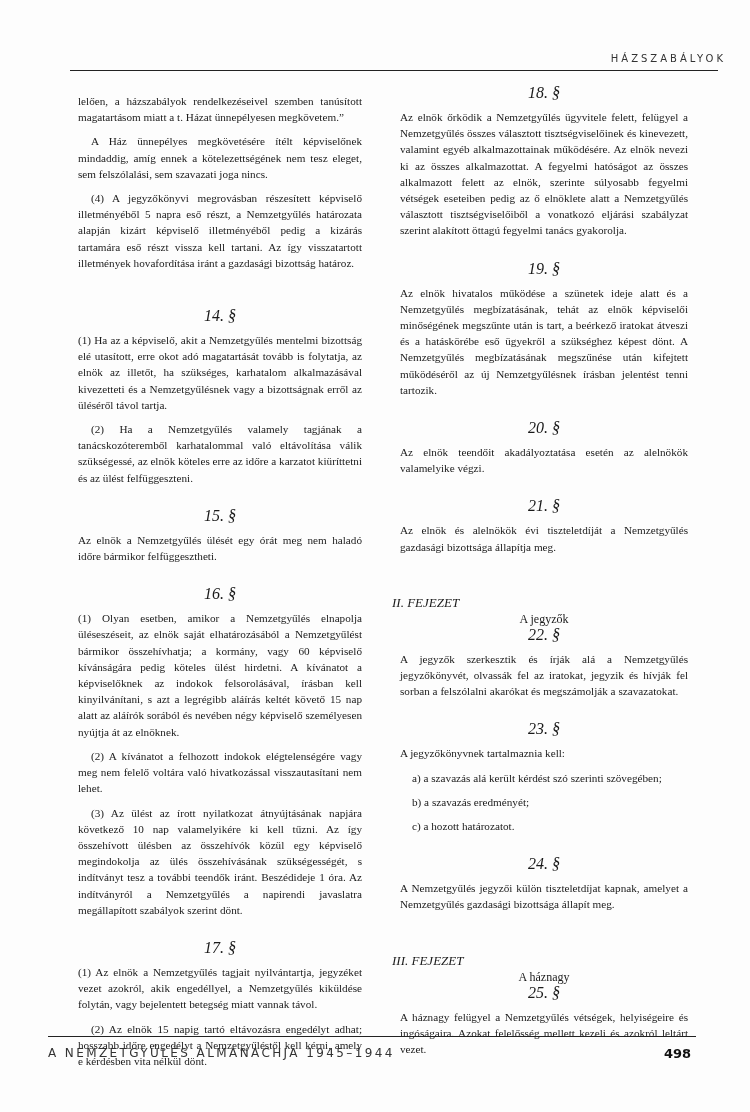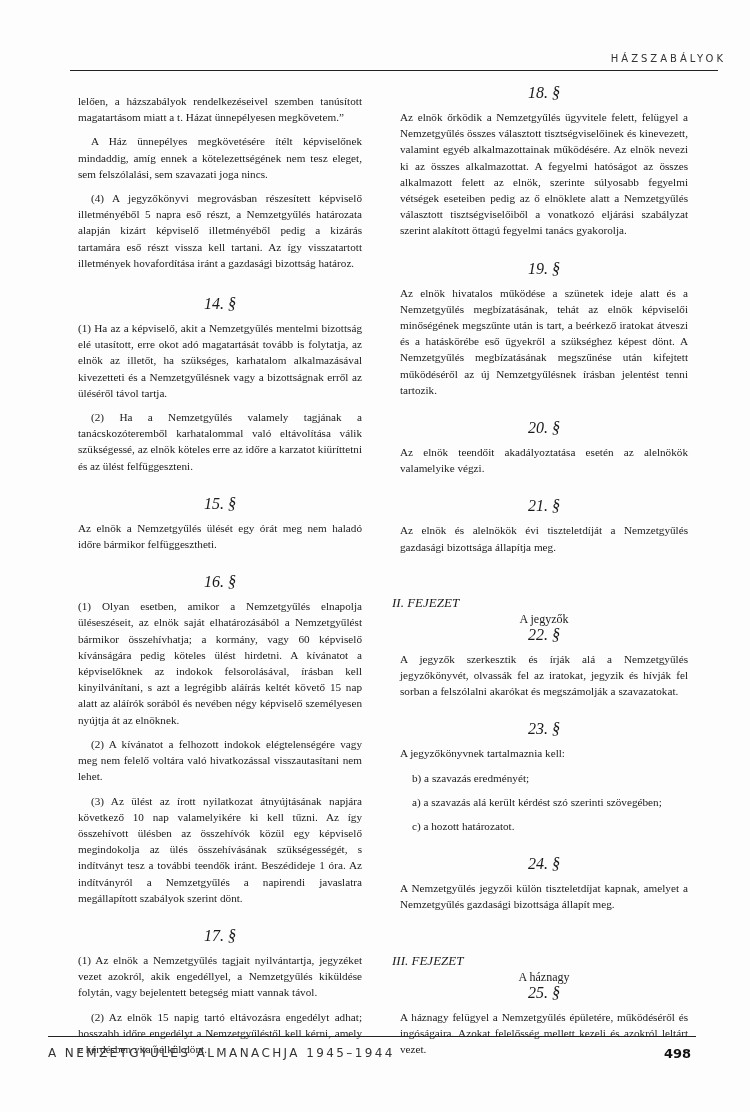--- a/index.html
+++ b/index.html
@@ -28,21 +28,21 @@
 <body>
 
 <div class="running-head">HÁZSZABÁLYOK</div>
 <div class="top-rule"></div>
 
 <div class="col left">
   <p>lelően, a házszabályok rendelkezéseivel szemben tanúsított magatartásom miatt a t. Házat ünnepélyesen megkövetem.”</p>
   <p class="indent">A Ház ünnepélyes megkövetésére ítélt képviselőnek mindaddig, amíg ennek a kötelezettségének nem tesz eleget, sem felszólalási, sem szavazati joga nincs.</p>
   <p class="indent">(4) A jegyzőkönyvi megrovásban részesített képviselő illetményéből 5 napra eső részt, a Nemzetgyűlés határozata alapján kizárt képviselő illetményéből pedig a kizárás tartamára eső részt vissza kell tartani. Az így visszatartott illetmények hovafordítása iránt a gazdasági bizottság határoz.</p>
 
-  <div class="sec" style="margin-top:25px">14. §</div>
+  <div class="sec" style="margin-top:37px">14. §</div>
   <p>(1) Ha az a képviselő, akit a Nemzetgyűlés mentelmi bizottság elé utasított, erre okot adó magatartását tovább is folytatja, az elnök az illetőt, ha szükséges, karhatalom alkalmazásával kivezetteti és a Nemzetgyűlésnek vagy a bizottságnak erről az üléséről távol tartja.</p>
   <p class="indent">(2) Ha a Nemzetgyűlés valamely tagjának a tanácskozóteremből karhatalommal való eltávolítása válik szükségessé, az elnök köteles erre az időre a karzatot kiüríttetni és az ülést felfüggeszteni.</p>
 
   <div class="sec" style="margin-top:22px">15. §</div>
   <p>Az elnök a Nemzetgyűlés ülését egy órát meg nem haladó időre bármikor felfüggesztheti.</p>
 
   <div class="sec" style="margin-top:22px">16. §</div>
   <p>(1) Olyan esetben, amikor a Nemzetgyűlés elnapolja üléseszéseit, az elnök saját elhatározásából a Nemzetgyűlést bármikor összehívhatja; a kormány, vagy 60 képviselő kívánságára pedig köteles ülést hirdetni. A kívánatot a képviselőknek az indokok felsorolásával, írásban kell kinyilvánítani, s azt a legrégibb aláírás keltét követő 15 nap alatt az aláírók sorából és nevében négy képviselő személyesen nyújtja át az elnöknek.</p>
   <p class="indent">(2) A kívánatot a felhozott indokok elégtelenségére vagy meg nem felelő voltára való hivatkozással visszautasítani nem lehet.</p>
   <p class="indent">(3) Az ülést az írott nyilatkozat átnyújtásának napjára következő 10 nap valamelyikére ki kell tűzni. Az így összehívott ülésben az összehívók közül egy képviselő megindokolja az ülés összehívásának szükségességét, s indítványt tesz a további teendők iránt. Beszédideje 1 óra. Az indítványról a Nemzetgyűlés a napirendi javaslatra megállapított szabályok szerint dönt.</p>
@@ -65,28 +65,28 @@
   <div class="sec" style="margin-top:22px">21. §</div>
   <p>Az elnök és alelnökök évi tiszteletdíját a Nemzetgyűlés gazdasági bizottsága állapítja meg.</p>
 
   <div class="chap" style="margin-top:40px">II. FEJEZET</div>
   <div class="chap-sub">A jegyzők</div>
   <div class="sec first">22. §</div>
   <p>A jegyzők szerkesztik és írják alá a Nemzetgyűlés jegyzőkönyvét, olvassák fel az iratokat, jegyzik és hívják fel sorban a felszólalni akarókat és megszámolják a szavazatokat.</p>
 
   <div class="sec" style="margin-top:22px">23. §</div>
   <p>A jegyzőkönyvnek tartalmaznia kell:</p>
+  <p class="list-item">a) a szavazás alá került kérdést szó szerinti szövegében;</p>
   <p class="list-item">b) a szavazás eredményét;</p>
-  <p class="list-item">a) a szavazás alá került kérdést szó szerinti szövegében;</p>
   <p class="list-item">c) a hozott határozatot.</p>
 
   <div class="sec" style="margin-top:22px">24. §</div>
   <p>A Nemzetgyűlés jegyzői külön tiszteletdíjat kapnak, amelyet a Nemzetgyűlés gazdasági bizottsága állapít meg.</p>
 
   <div class="chap" style="margin-top:40px">III. FEJEZET</div>
   <div class="chap-sub">A háznagy</div>
   <div class="sec first">25. §</div>
-  <p>A háznagy felügyel a Nemzetgyűlés épületére, működéséről és ingóságaira. Azokat felelősség mellett kezeli és azokról leltárt vezet.</p>
+  <p>A háznagy felügyel a Nemzetgyűlés vétségek, helyiségeire és ingóságaira. Azokat felelősség mellett kezeli és azokról leltárt vezet.</p>
 </div>
 
 <div class="bottom-rule" style="width:648px"></div>
 <div class="footer-title">A NEMZETGYŰLÉS ALMANACHJA 1945–1944</div>
 <div class="page-num" style="left:664px">498</div>
 
 </body></html>

